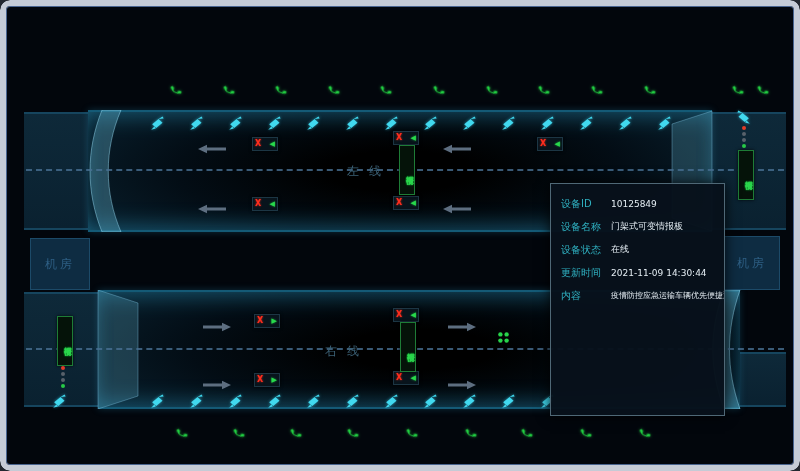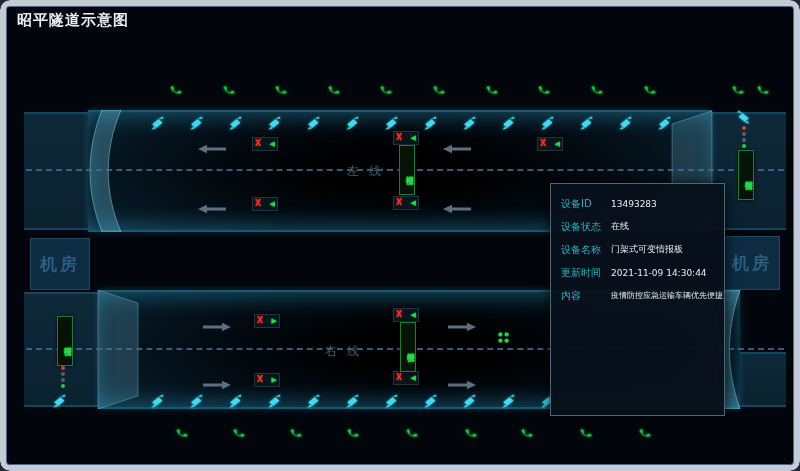--- a/index.html
+++ b/index.html
@@ -26,21 +26,21 @@
   #band-upper .tube{left:64px;width:624px;}
   #band-lower .tube{left:74px;width:642px;}
   .portals{position:absolute;inset:0;z-index:3;pointer-events:none;}
   .dash{position:absolute;left:2px;right:2px;height:0;border-top:2px dashed rgba(72,112,148,.8);z-index:4;}
   #band-upper .dash{top:59px;}
   #band-lower .dash{top:58px;}
   .line-label{position:absolute;color:#3c6277;font-size:12px;letter-spacing:10px;z-index:4;}
   #band-upper .line-label{left:323px;top:53px;}
   #band-lower .line-label{left:301px;top:53px;}
   .room{position:absolute;background:#0e2c42;border:1px solid #1c4a68;display:flex;align-items:center;
-        justify-content:center;color:#2d5e83;font-size:17px;font-weight:bold;letter-spacing:3px;z-index:3;}
+        justify-content:center;color:#2d5e83;font-size:12px;font-weight:normal;letter-spacing:3px;z-index:3;}
   #room-left{left:30px;top:238px;width:58px;height:50px;}
   #room-right{left:724px;top:236px;width:54px;height:52px;}
   #icon-layer{position:absolute;inset:0;z-index:10;}
   .ic{position:absolute;line-height:0;}
   .ic.cam svg{filter:drop-shadow(0 0 1.5px rgba(60,220,250,.6));}
   .ic.cam.flip svg{transform:scaleX(-1);}
   .ic.ph svg{filter:drop-shadow(0 0 1.5px rgba(40,220,80,.6));}
   .signal{position:absolute;width:20px;height:12px;background:#08141c;border:1px solid #1c3644;
           display:flex;align-items:center;justify-content:space-between;padding:0 2px;
           box-shadow:0 0 3px rgba(0,0,0,.8);}
@@ -60,21 +60,20 @@
   .tip-row{display:flex;align-items:center;height:23px;padding-left:10px;}
   .tip-label{width:50px;flex:none;color:#2fb0c0;font-size:10px;}
   .tip-value{color:#e4edf3;font-size:9px;white-space:nowrap;}
   .tip-row:last-child .tip-value{font-size:8px;}
 </style>
 </head>
 <body>
 
 <div id="stage">
 
-  <div class="title">昭平隧道示意图</div>
 
   <div class="band" id="band-upper">
     <div class="road l"></div>
     <div class="road r"></div>
     <div class="tube"></div>
     <svg class="portals" width="762" height="122" viewBox="0 0 762 122">
       <path d="M78 0 C62 40 62 82 78 122 L97 122 C80 82 80 40 97 0 Z" fill="rgba(110,195,225,0.32)" stroke="rgba(160,230,255,0.45)" stroke-width="1"></path>
       <path d="M648 14 L688 1 L688 121 L648 108 Z" fill="rgba(100,180,210,0.26)" stroke="rgba(140,210,240,0.35)" stroke-width="1"></path>
     </svg>
     <div class="dash"></div>
@@ -382,29 +381,29 @@
             <circle cx="3.4" cy="9.6" r="2.2"></circle>
             <circle cx="9.6" cy="9.6" r="2.2"></circle>
           </g>
         </svg></div>
     </div>
 
   <div class="tooltip">
     <div class="tip-rows" id="tip-rows">
         <div class="tip-row">
           <span class="tip-label">设备ID</span>
-          <span class="tip-value">13493283</span>
+          <span class="tip-value">10125849</span>
+        </div>
+        <div class="tip-row">
+          <span class="tip-label">设备名称</span>
+          <span class="tip-value">门架式可变情报板</span>
         </div>
         <div class="tip-row">
           <span class="tip-label">设备状态</span>
           <span class="tip-value">在线</span>
-        </div>
-        <div class="tip-row">
-          <span class="tip-label">设备名称</span>
-          <span class="tip-value">门架式可变情报板</span>
         </div>
         <div class="tip-row">
           <span class="tip-label">更新时间</span>
           <span class="tip-value">2021-11-09 14:30:44</span>
         </div>
         <div class="tip-row">
           <span class="tip-label">内容</span>
           <span class="tip-value">疫情防控应急运输车辆优先便捷通行！</span>
         </div>
       </div>

